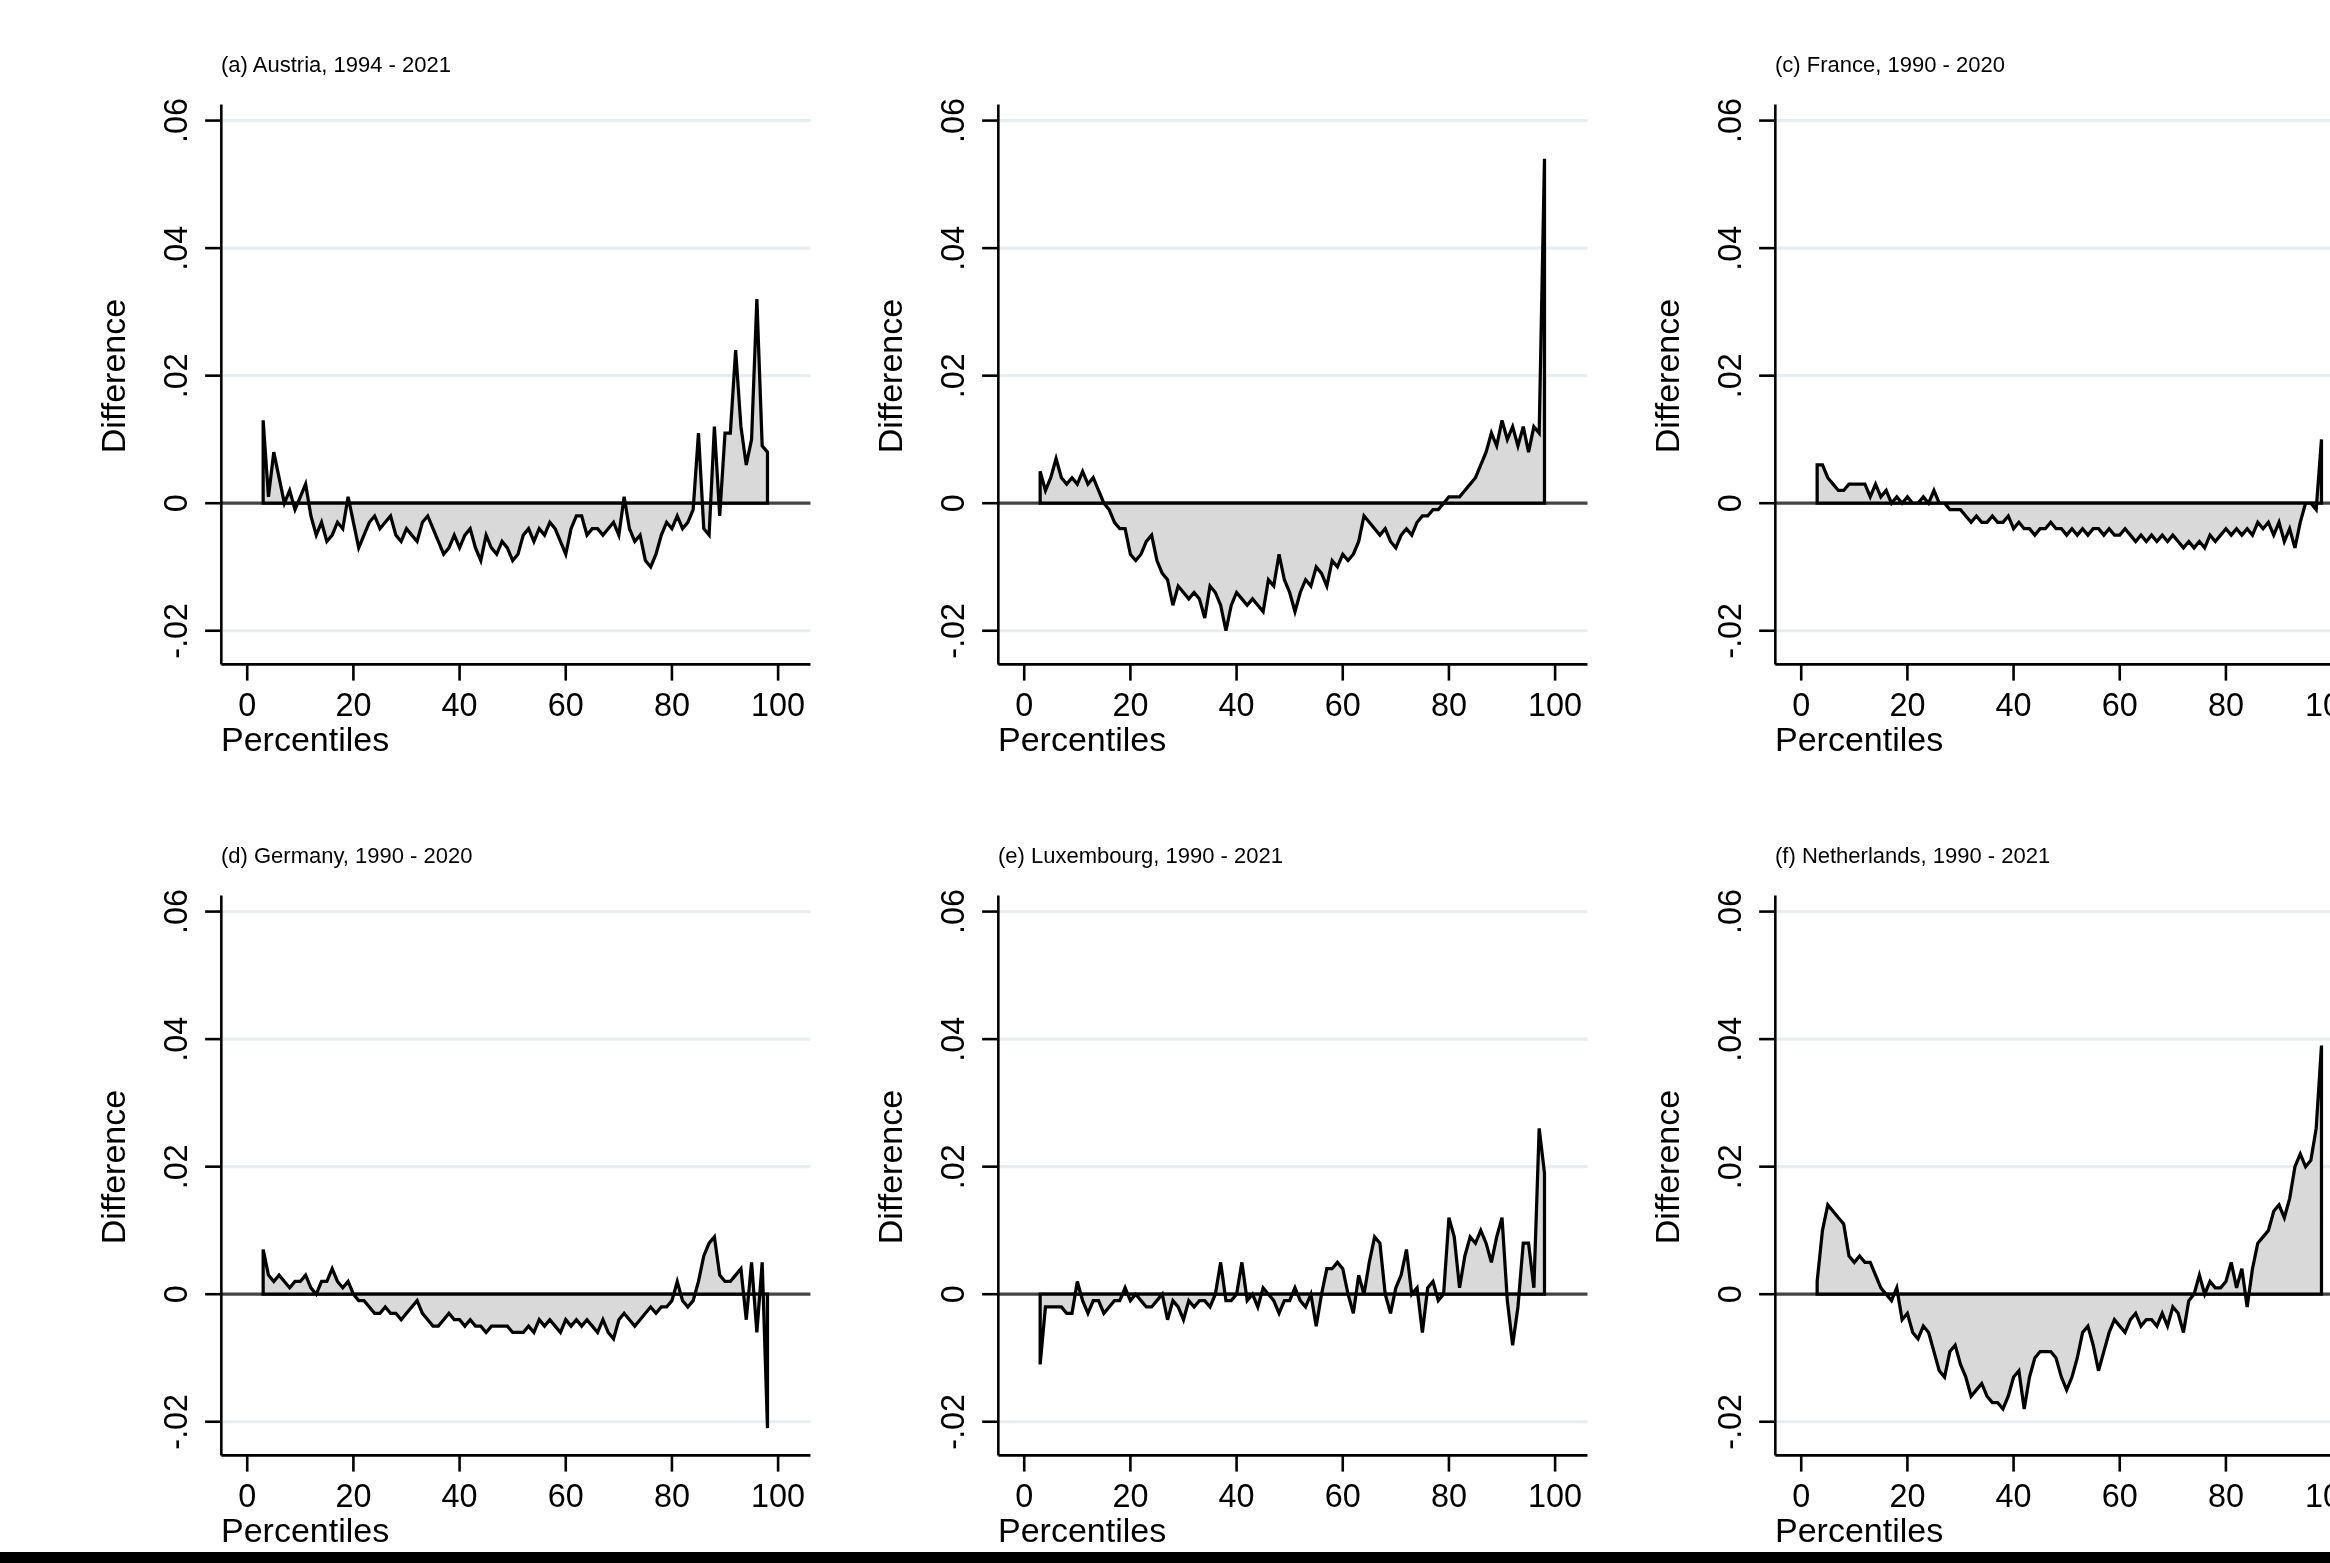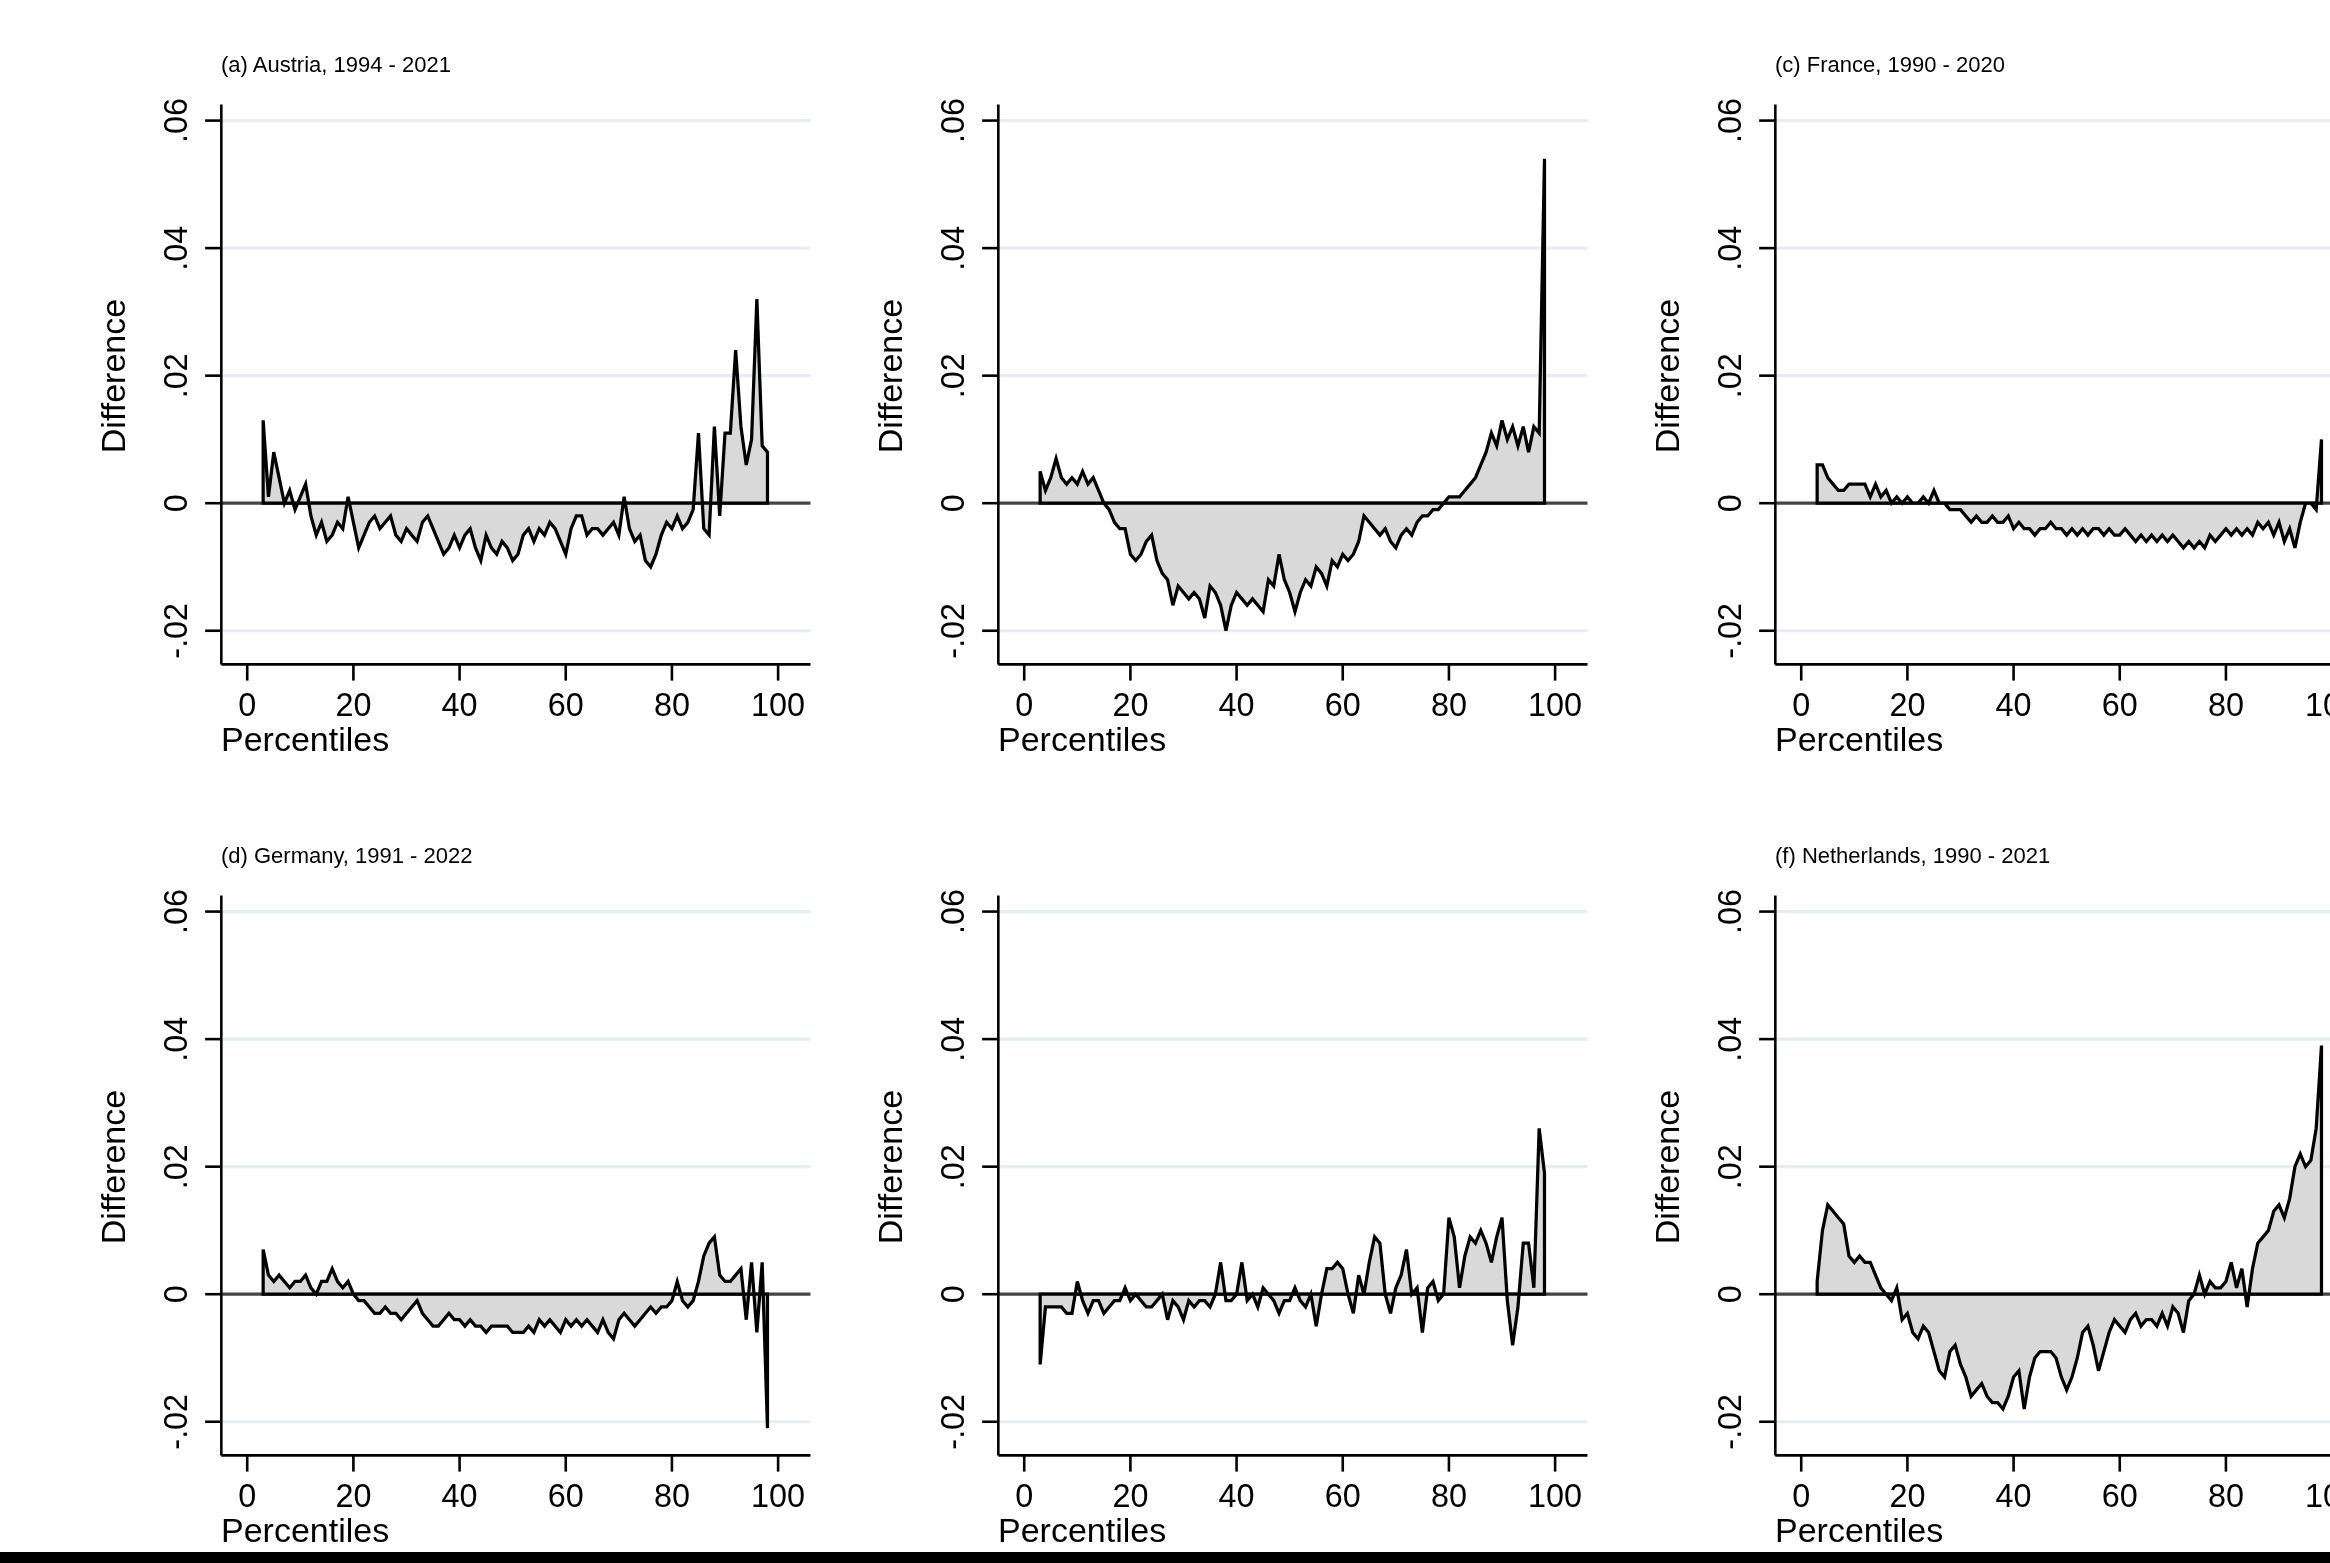--- a/index.html
+++ b/index.html
@@ -175,21 +175,21 @@
         <text x="484" y="1080" text-anchor="middle" font-size="50" fill="#000000">20</text>
         <line x1="648" y1="1000" x2="648" y2="1025" stroke="#000000" stroke-width="4"></line>
         <text x="648" y="1080" text-anchor="middle" font-size="50" fill="#000000">40</text>
         <line x1="812" y1="1000" x2="812" y2="1025" stroke="#000000" stroke-width="4"></line>
         <text x="812" y="1080" text-anchor="middle" font-size="50" fill="#000000">60</text>
         <line x1="976" y1="1000" x2="976" y2="1025" stroke="#000000" stroke-width="4"></line>
         <text x="976" y="1080" text-anchor="middle" font-size="50" fill="#000000">80</text>
         <line x1="1140" y1="1000" x2="1140" y2="1025" stroke="#000000" stroke-width="4"></line>
         <text x="1140" y="1080" text-anchor="middle" font-size="50" fill="#000000">100</text>
       </svg>
-    <figcaption class="panel-title">(d) Germany, 1991 - 2022</figcaption>
+    <figcaption class="panel-title">(d) Germany, 1990 - 2020</figcaption>
     <div class="ylab">Difference</div>
     <div class="xlab">Percentiles</div>
   </figure>
 
   <figure class="panel">
     <svg class="plot" width="777" height="751" viewBox="0 0 1200 1160">
         <line x1="280" y1="948" x2="1190" y2="948" stroke="#e7eef1" stroke-width="5"></line>
         <line x1="280" y1="554" x2="1190" y2="554" stroke="#e7eef1" stroke-width="5"></line>
         <line x1="280" y1="357" x2="1190" y2="357" stroke="#e7eef1" stroke-width="5"></line>
         <line x1="280" y1="160" x2="1190" y2="160" stroke="#e7eef1" stroke-width="5"></line>
@@ -214,20 +214,21 @@
         <text x="484" y="1080" text-anchor="middle" font-size="50" fill="#000000">20</text>
         <line x1="648" y1="1000" x2="648" y2="1025" stroke="#000000" stroke-width="4"></line>
         <text x="648" y="1080" text-anchor="middle" font-size="50" fill="#000000">40</text>
         <line x1="812" y1="1000" x2="812" y2="1025" stroke="#000000" stroke-width="4"></line>
         <text x="812" y="1080" text-anchor="middle" font-size="50" fill="#000000">60</text>
         <line x1="976" y1="1000" x2="976" y2="1025" stroke="#000000" stroke-width="4"></line>
         <text x="976" y="1080" text-anchor="middle" font-size="50" fill="#000000">80</text>
         <line x1="1140" y1="1000" x2="1140" y2="1025" stroke="#000000" stroke-width="4"></line>
         <text x="1140" y="1080" text-anchor="middle" font-size="50" fill="#000000">100</text>
       </svg>
+    <figcaption class="panel-title">(e) Luxembourg, 1990 - 2021</figcaption>
     <div class="ylab">Difference</div>
     <div class="xlab">Percentiles</div>
   </figure>
 
   <figure class="panel">
     <svg class="plot" width="777" height="751" viewBox="0 0 1200 1160">
         <line x1="280" y1="948" x2="1190" y2="948" stroke="#e7eef1" stroke-width="5"></line>
         <line x1="280" y1="554" x2="1190" y2="554" stroke="#e7eef1" stroke-width="5"></line>
         <line x1="280" y1="357" x2="1190" y2="357" stroke="#e7eef1" stroke-width="5"></line>
         <line x1="280" y1="160" x2="1190" y2="160" stroke="#e7eef1" stroke-width="5"></line>

